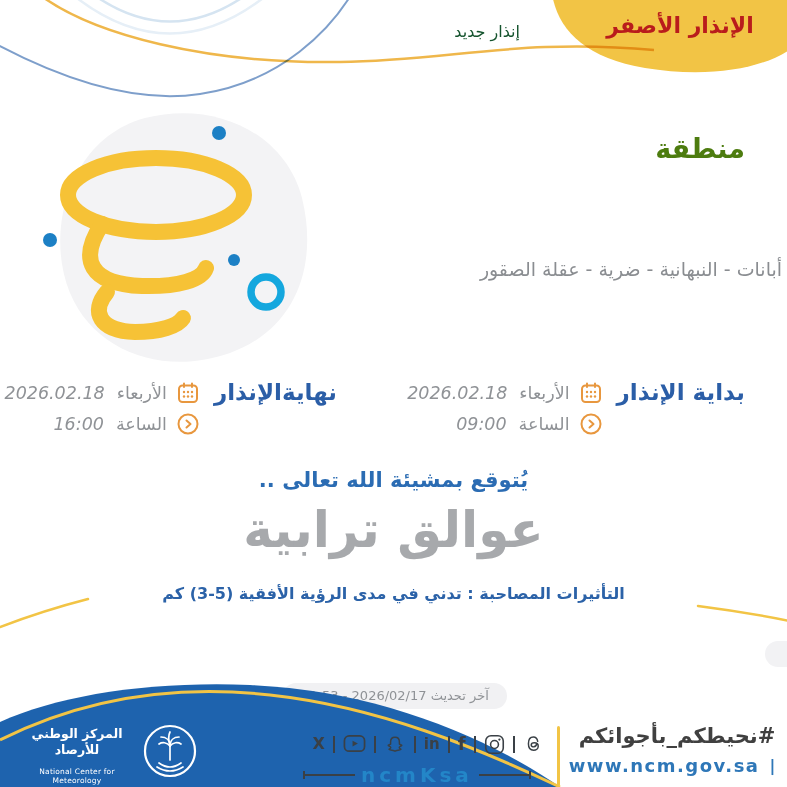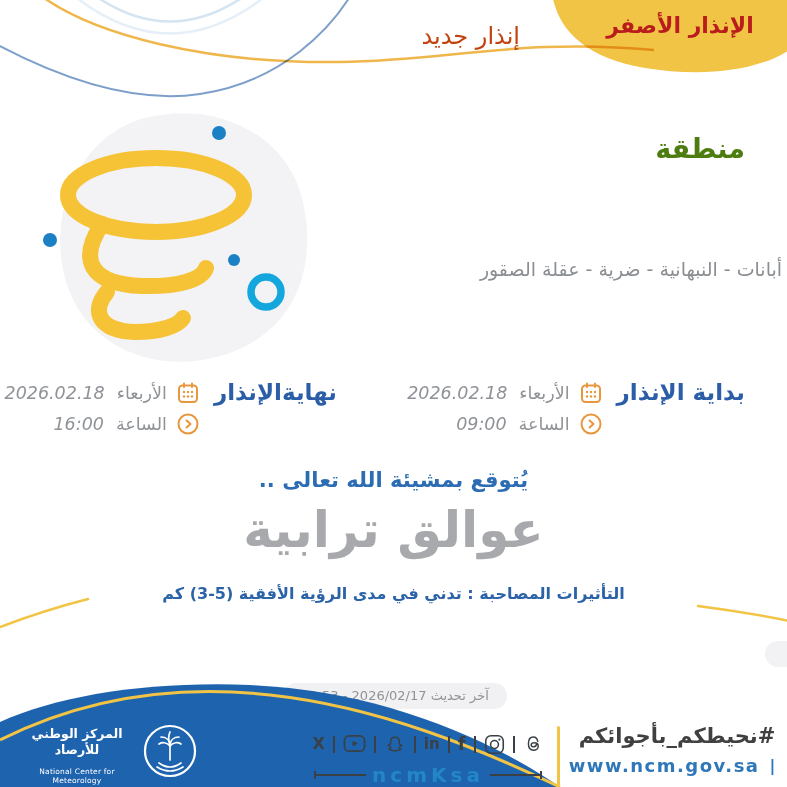--- a/index.html
+++ b/index.html
@@ -4,21 +4,21 @@
 <style>
   html,body{margin:0;padding:0;background:#fff;}
   .canvas{position:relative;width:787px;height:787px;background:#ffffff;overflow:hidden;
           font-family:"DejaVu Sans",sans-serif;}
   svg{display:block;}
   .abs{position:absolute;}
 
   
   .banner-label{top:13px;right:12px;width:190px;text-align:center;font-size:22px;font-weight:bold;
                 color:#b91c1c;direction:rtl;}
-  .new-alert{top:22px;right:267px;font-size:24px;color:#c2410c;direction:rtl;}
+  .new-alert{top:22px;right:267px;font-size:16px;color:#14532d;direction:rtl;}
 
   
   .kicker{top:133px;right:42px;font-size:27px;font-weight:bold;color:#4d7c0f;direction:rtl;}
   .region-name{top:171px;right:12px;font-size:56px;font-weight:bold;color:#2B5EA7;direction:rtl;line-height:1.25;}
   .areas{top:258px;right:5px;font-size:19px;color:#8A8D91;direction:rtl;}
 
   
   .alert-block{position:absolute;top:379px;display:flex;direction:rtl;gap:14px;}
   .alert-title{font-size:23px;font-weight:bold;color:#2B5EA7;white-space:nowrap;}
   .alert-rows{display:flex;flex-direction:column;gap:7px;padding-top:2px;}
@@ -40,21 +40,21 @@
   
   .org-text{left:16px;top:726px;width:122px;text-align:center;color:#fff;}
   .org-ar{font-size:12.5px;font-weight:bold;direction:rtl;line-height:1.25;}
   .org-en{font-size:7.5px;margin-top:10px;letter-spacing:.2px;}
   .org-sa{font-size:8.5px;direction:rtl;margin-top:4px;border-top:1px solid rgba(255,255,255,.55);padding-top:3px;}
 
   .social-wrap{left:303px;top:731px;width:250px;}
   .social-row{display:flex;align-items:center;justify-content:center;gap:8px;height:26px;}
   .sep{width:2px;height:17px;background:#3A4046;}
   .sicon-text{color:#3A4046;font-weight:bold;font-size:16px;line-height:1;}
-  .handle-row{display:flex;align-items:center;justify-content:center;margin-top:6px;gap:6px;}
+  .handle-row{display:flex;align-items:center;margin-top:6px;gap:6px;}
   .hrule{width:52px;height:2px;background:#3A4046;position:relative;}
   .hrule .tick{position:absolute;top:-3px;width:2px;height:8px;background:#3A4046;}
   .hrule.r .tick{left:0;}
   .hrule.l .tick{right:0;}
   .handle{color:#2386C8;font-size:20px;font-weight:bold;letter-spacing:4px;}
 
   .gold-divider{left:557px;top:726px;width:3px;height:60px;background:#F2C445;border-radius:2px;}
   .contact-wrap{left:572px;top:724px;width:210px;text-align:center;}
   .hashtag{font-size:21px;font-weight:bold;color:#404040;direction:rtl;}
   .website-row{display:flex;align-items:center;justify-content:center;gap:10px;margin-top:7px;}

